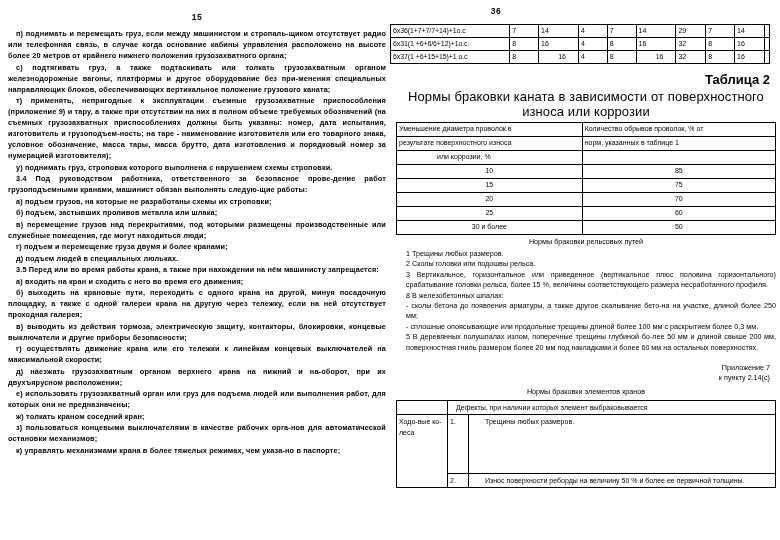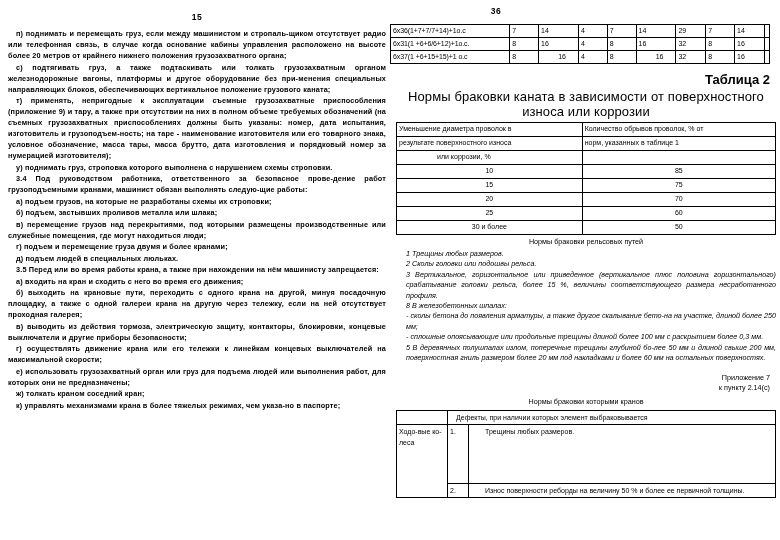--- a/index.html
+++ b/index.html
@@ -134,21 +134,20 @@
     font-size: 7.2px;
     margin: 2px 0 3px 0;
   }
   p.rule {
     margin: 0;
     font-size: 7.2px;
     line-height: 10.4px;
     text-align: justify;
     padding-left: 10px;
     text-indent: 0;
-    font-style: italic;
   }
   p.rule.sub {
     padding-left: 10px;
   }
 
   
   .defects-table {
     margin-top: 4px;
   }
   .defects-table td {
@@ -178,22 +177,24 @@
     <p class="body-text">а) подъем грузов, на которые не разработаны схемы их строповки;</p>
     <p class="body-text">б) подъем, застывших проливов металла или шлака;</p>
     <p class="body-text">в) перемещение грузов над перекрытиями, под которыми размещены производственные или служебные помещения, где могут находиться люди;</p>
     <p class="body-text">г) подъем и перемещение груза двумя и более кранами;</p>
     <p class="body-text">д) подъем людей в специальных люльках.</p>
     <p class="body-text">3.5 Перед или во время работы крана, а также при нахождении на нём машинисту запрещается:</p>
     <p class="body-text">а) входить на кран и сходить с него во время его движения;</p>
     <p class="body-text">б) выходить на крановые пути, переходить с одного крана на другой, минуя посадочную площадку, а также с одной галереи крана на другую через тележку, если на ней отсутствует проходная галерея;</p>
     <p class="body-text">в) выводить из действия тормоза, электрическую защиту, контакторы, блокировки, концевые выключатели и другие приборы безопасности;</p>
     <p class="body-text">г) осуществлять движение крана или его тележки к линейкам концевых выключателей на максимальной скорости;</p>
+    <p class="body-text">д) наезжать грузозахватным органом верхнего крана на нижний и на-оборот, при их двухъярусном расположении;</p>
     <p class="body-text">е) использовать грузозахватный орган или груз для подъема людей или выполнения работ, для которых они не предназначены;</p>
     <p class="body-text">ж) толкать краном соседний кран;</p>
+    <p class="body-text">з) пользоваться концевыми выключателями в качестве рабочих орга-нов для автоматической остановки механизмов;</p>
     <p class="body-text">к) управлять механизмами крана в более тяжелых режимах, чем указа-но в паспорте;</p>
   </div>
 
   <div class="col col-right">
     <div class="pagenum-right">36</div>
 
     <table class="doc rope-table">
       <tbody>
           <tr>
         <td class="name">6х36(1+7+7/7+14)+1о.с</td>
@@ -281,21 +282,21 @@
     <p class="rule">3 Вертикальное, горизонтальное или приведенное (вертикальное плюс половина горизонтального) срабатывание головки рельса, более 15 %, величины соответствующего размера несработанного профиля.</p>
     <p class="rule">8 В железобетонных шпалах:</p>
     <p class="rule sub">- сколы бетона до появления арматуры, а также другое скалывание бето-на на участке, длиной более 250 мм;</p>
     <p class="rule sub">- сплошные опоясывающие или продольные трещины длиной более 100 мм с раскрытием более 0,3 мм.</p>
     <p class="rule">5 В деревянных полушпалах излом, поперечные трещины глубиной бо-лее 50 мм и длиной свыше 200 мм, поверхностная гниль размером более 20 мм под накладками и более 60 мм на остальных поверхностях.</p>
 
     <div class="appendix-block">
       <div>Приложение 7</div>
       <div>к пункту 2.14(с)</div>
     </div>
-    <div class="heading-center">Нормы браковки которыми кранов</div>
+    <div class="heading-center">Нормы браковки элементов кранов</div>
 
     <table class="doc defects-table">
       <tbody>
           <tr class="hdr">
         <td class="c1"></td>
         <td class="c2 c3" colspan="2">Дефекты, при наличии которых элемент выбраковывается</td>
       </tr>
       <tr>
         <td class="c1 tall" rowspan="2">Ходо-вые ко-леса</td>
         <td class="c2">1.</td>

